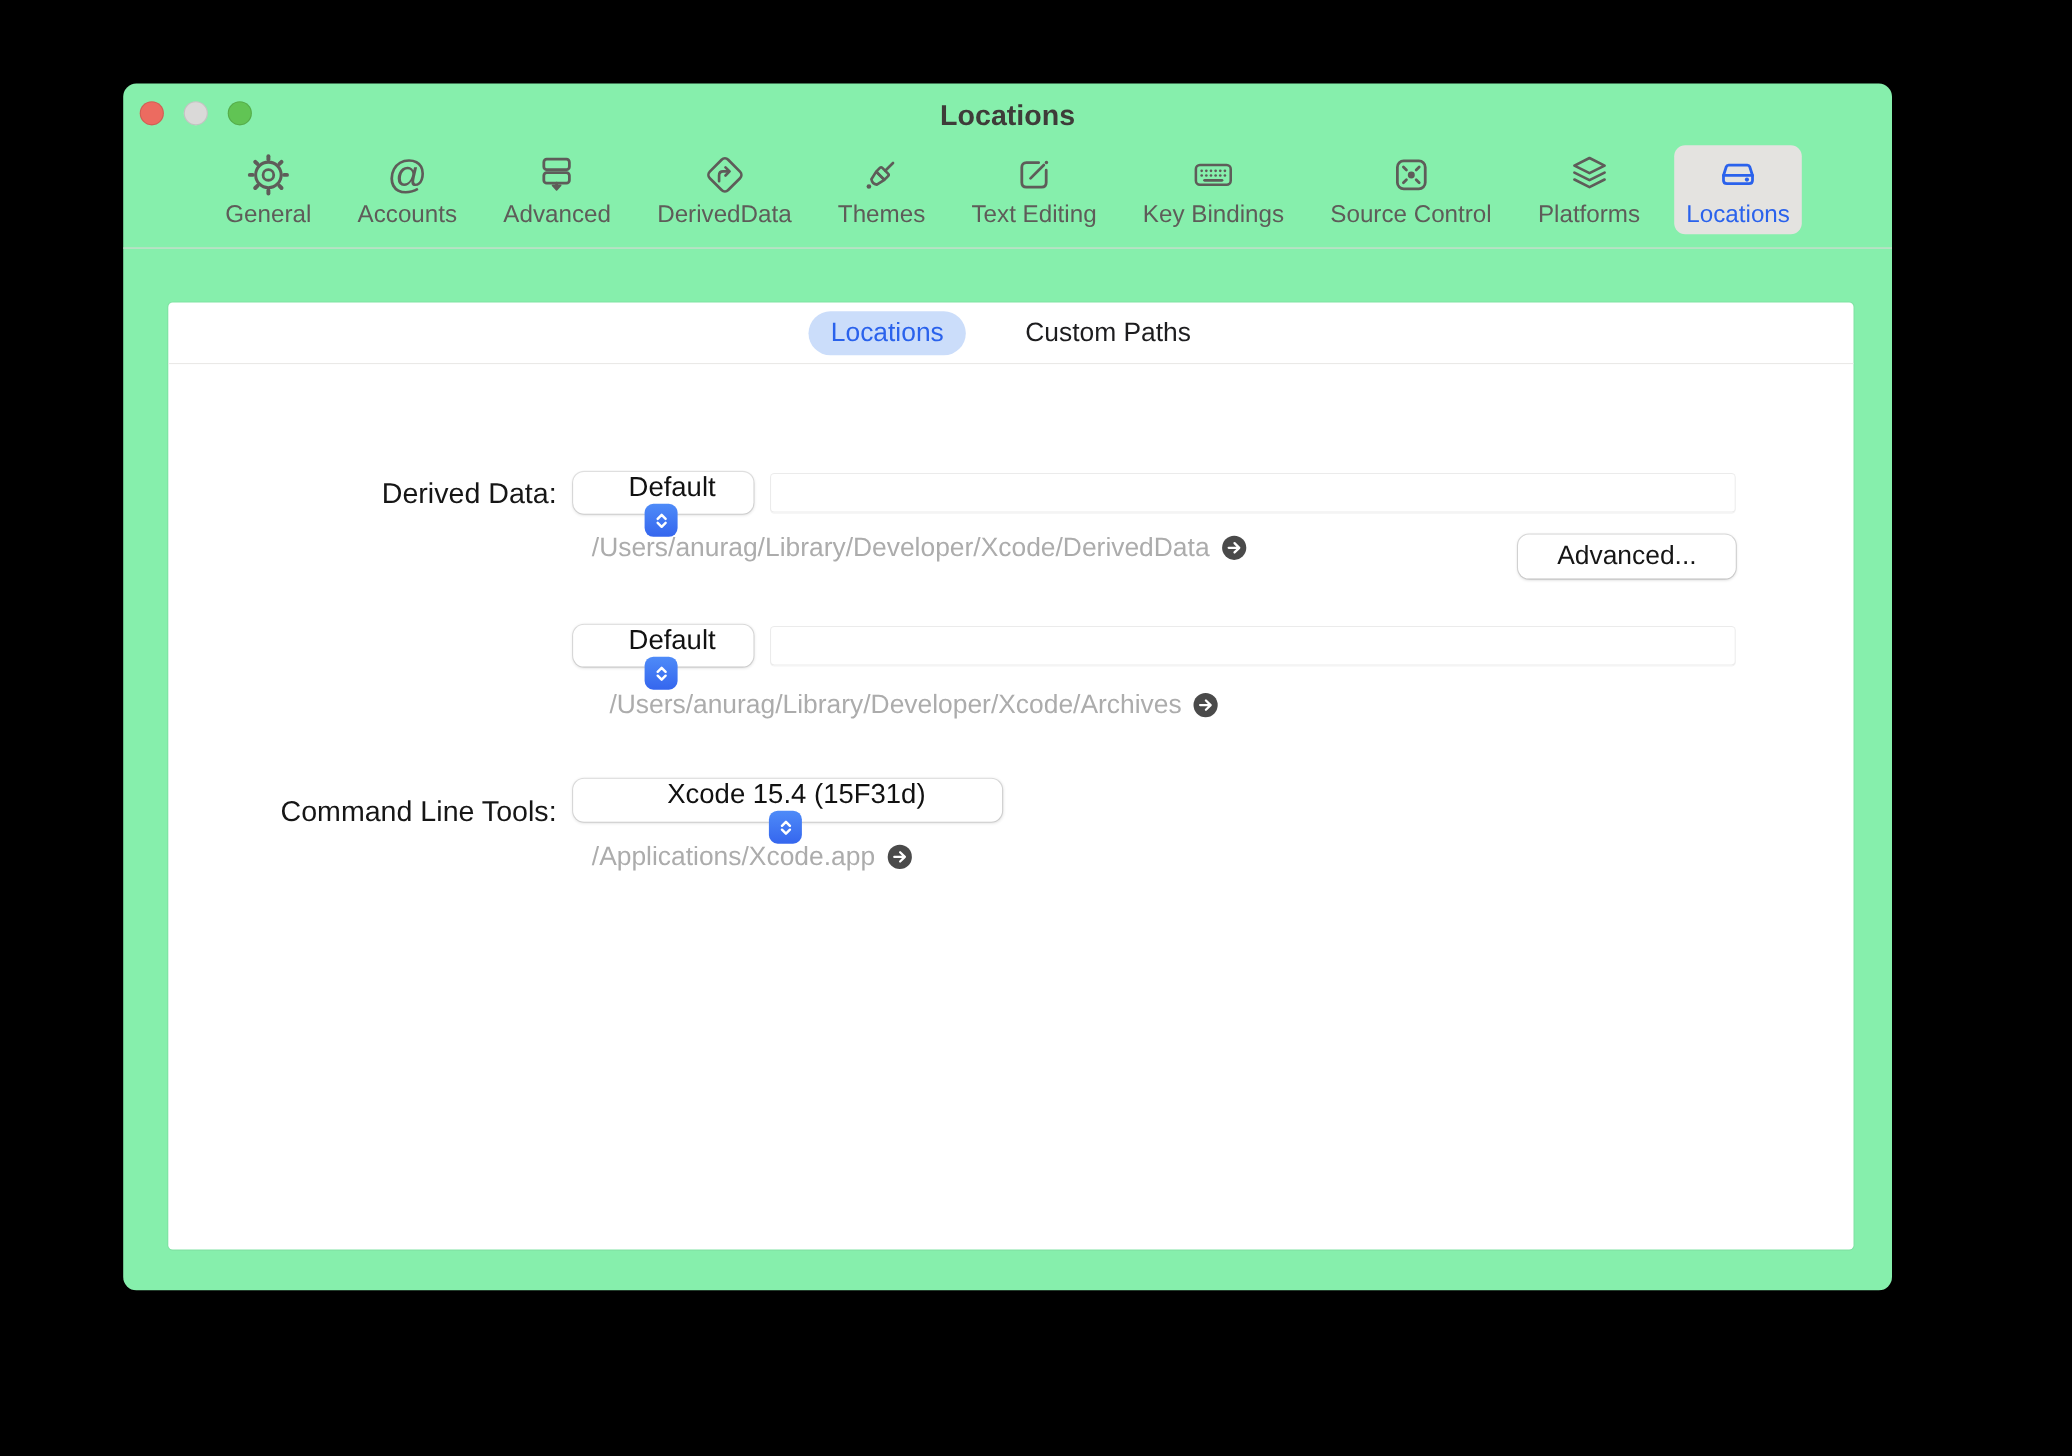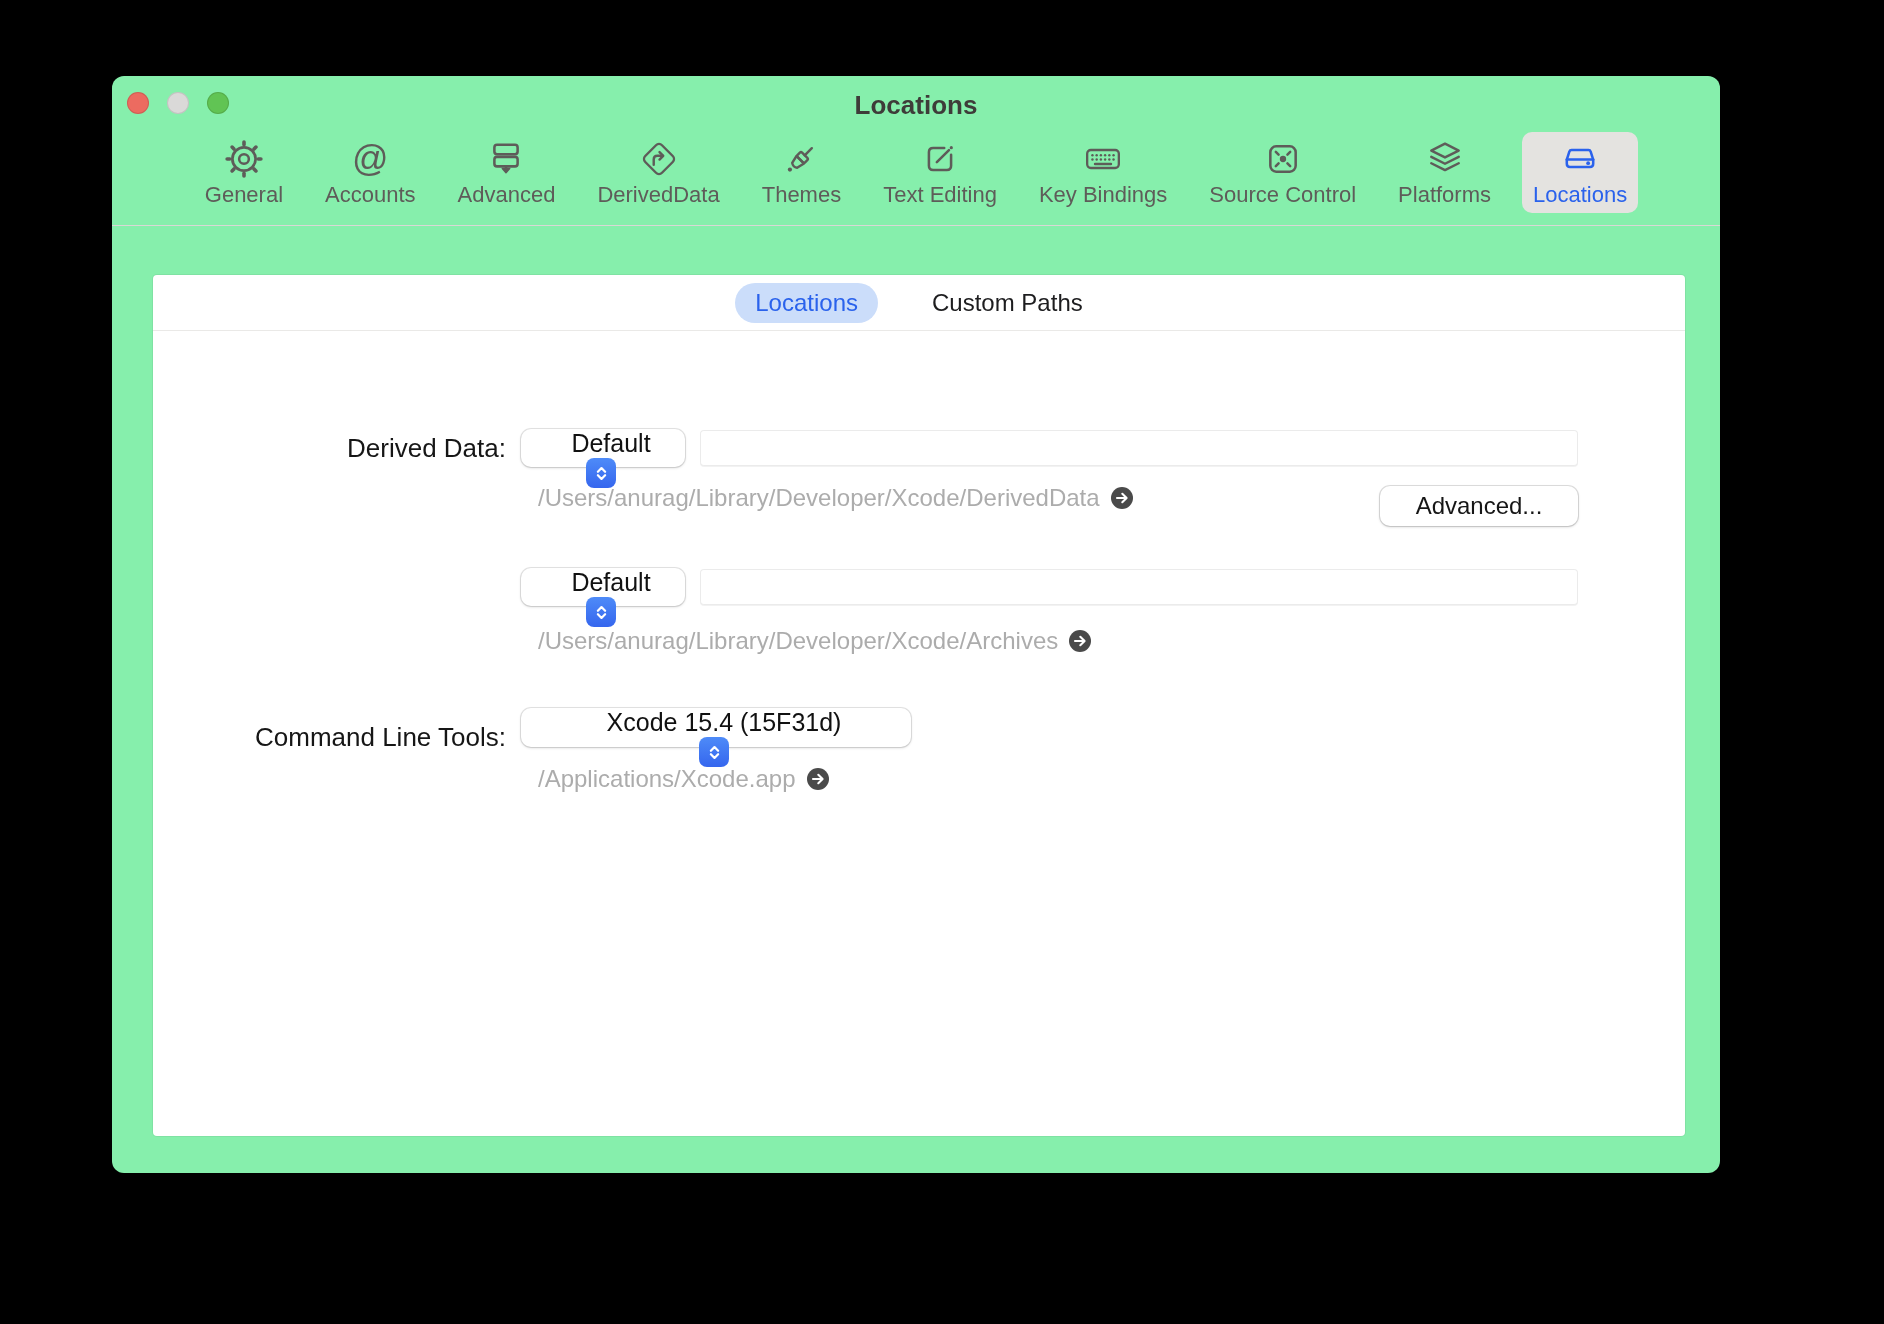--- a/index.html
+++ b/index.html
@@ -251,21 +251,21 @@
       <div class="dropdown" style="left:368px; top:237px; width:164px;">
         <span class="dval">Default</span>
         <span class="chev">
           <svg width="17" height="17" viewBox="0 0 16 16" fill="none" stroke="#fff" stroke-width="2.1" stroke-linecap="round" stroke-linejoin="round">
             <path d="M4.6 6.3 L8 2.9 L11.4 6.3"></path>
               <path d="M4.6 9.7 L8 13.1 L11.4 9.7"></path>
           </svg>
         </span>
       </div>
       <input class="tfield" style="left: 547px; top: 238px; width: 878px;" value="">
-      <div class="pathrow" style="left:385px; top:296px;">
+      <div class="pathrow" style="left:401px; top:296px;">
         <span>/Users/anurag/Library/Developer/Xcode/Archives</span>
         <span class="go">
           <svg width="24" height="24" viewBox="0 0 24 24">
             <circle cx="12" cy="12" r="11" fill="#4A4A4A"></circle>
             <path d="M7 12 H16 M12.3 7.8 L16.6 12 L12.3 16.2" fill="none" stroke="#fff" stroke-width="2.1" stroke-linecap="round" stroke-linejoin="round"></path>
           </svg>
         </span>
       </div>
 
       <div class="flabel" style="top:387px; line-height:39px;">Command Line Tools:</div>

